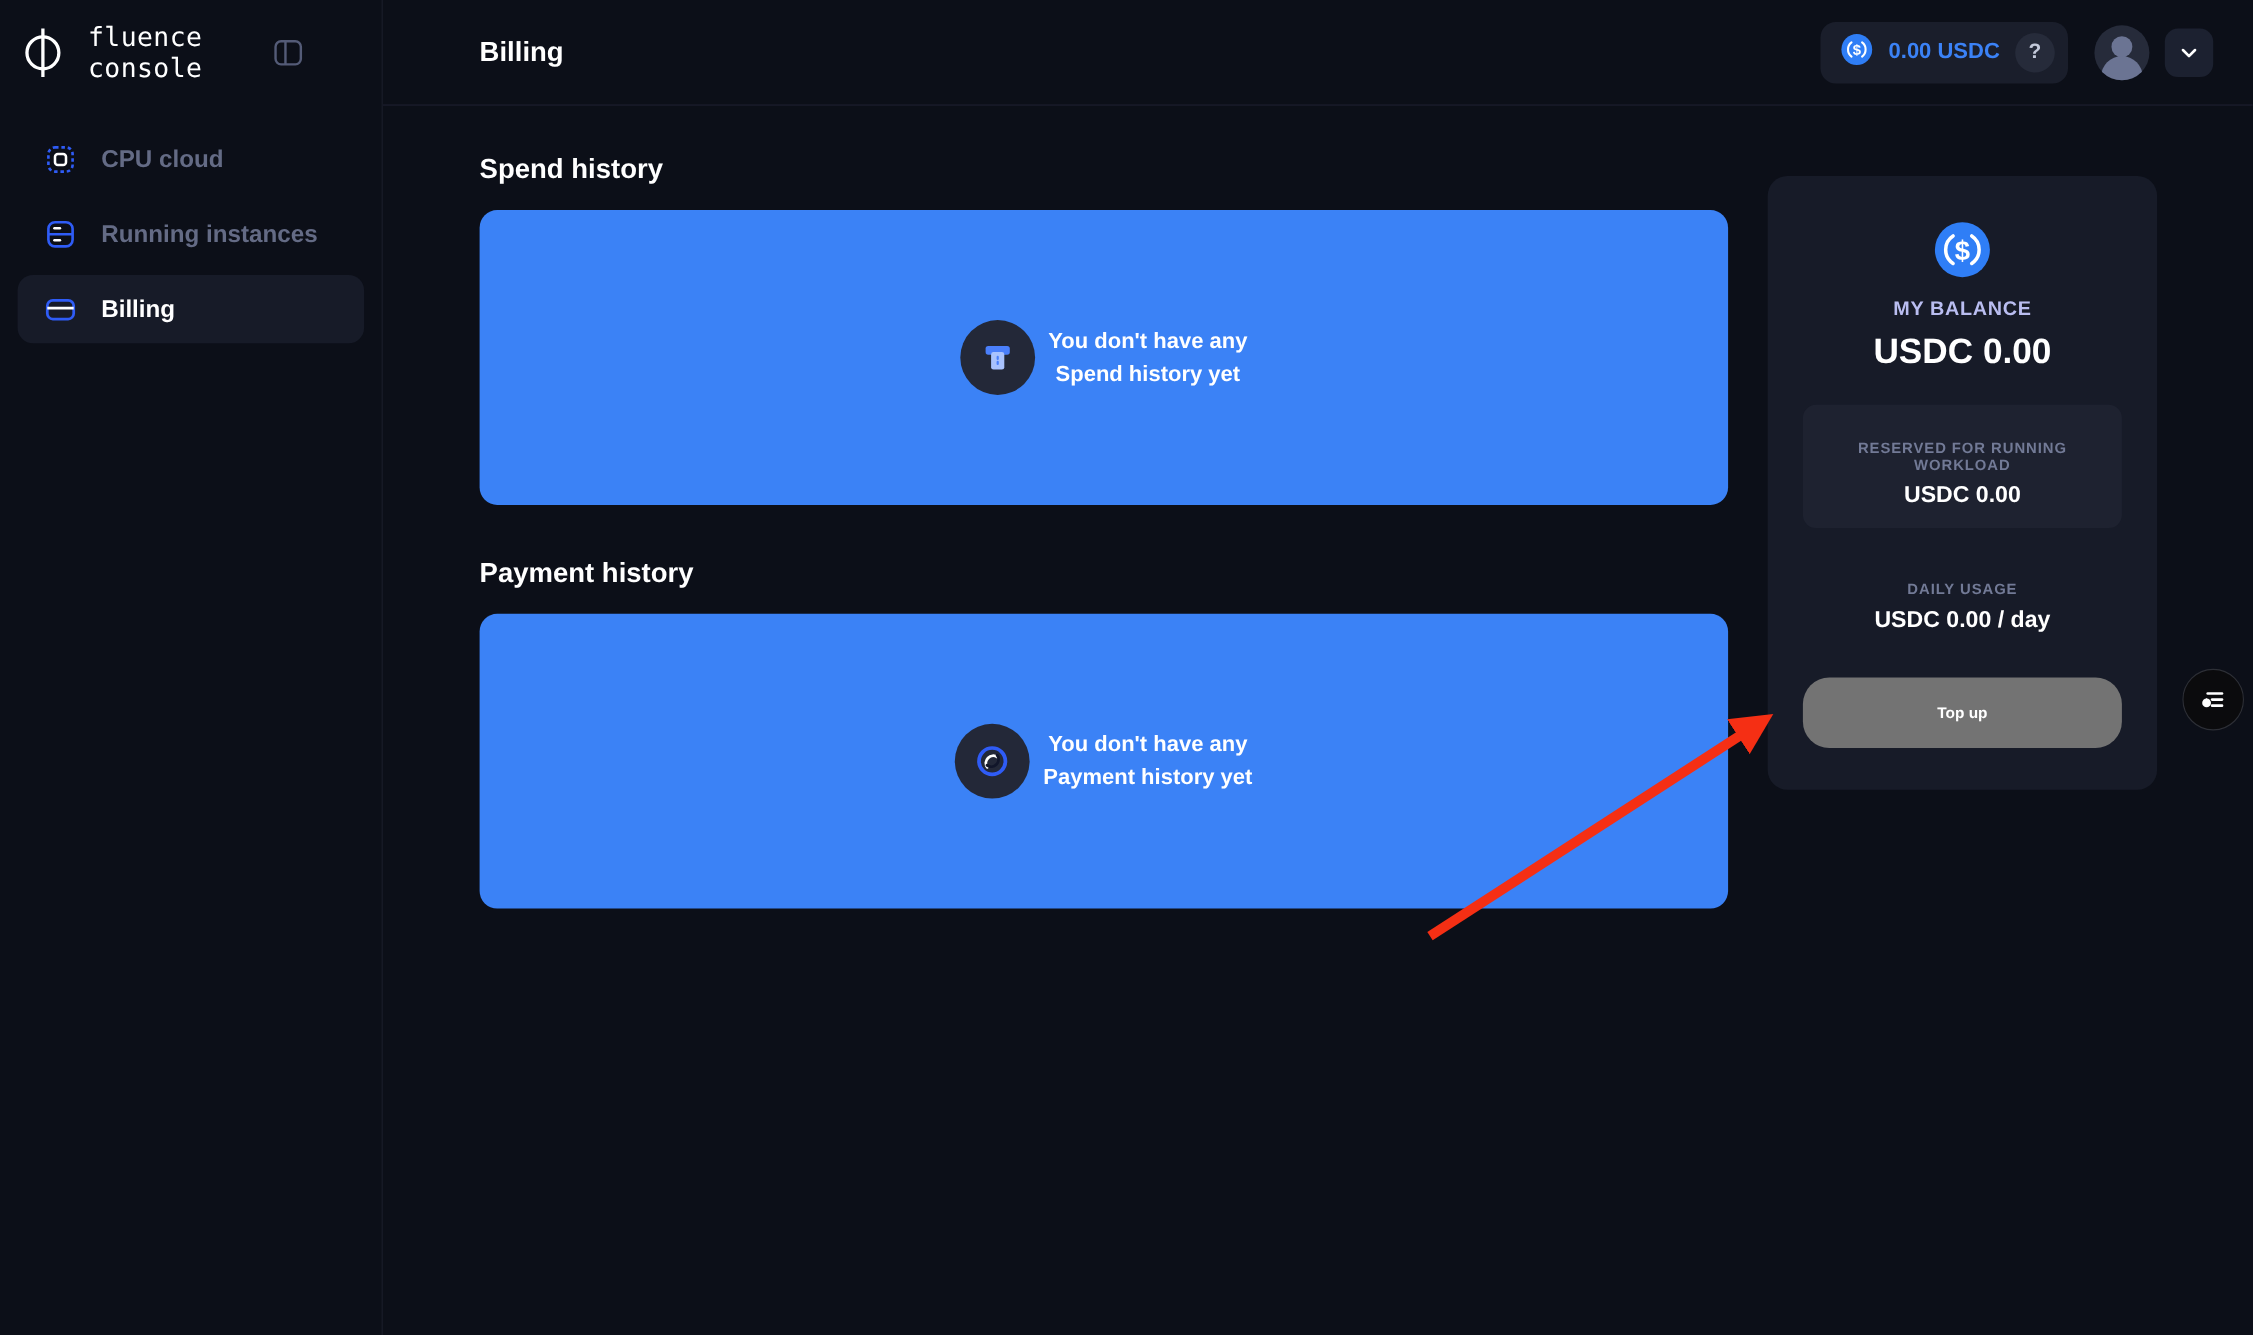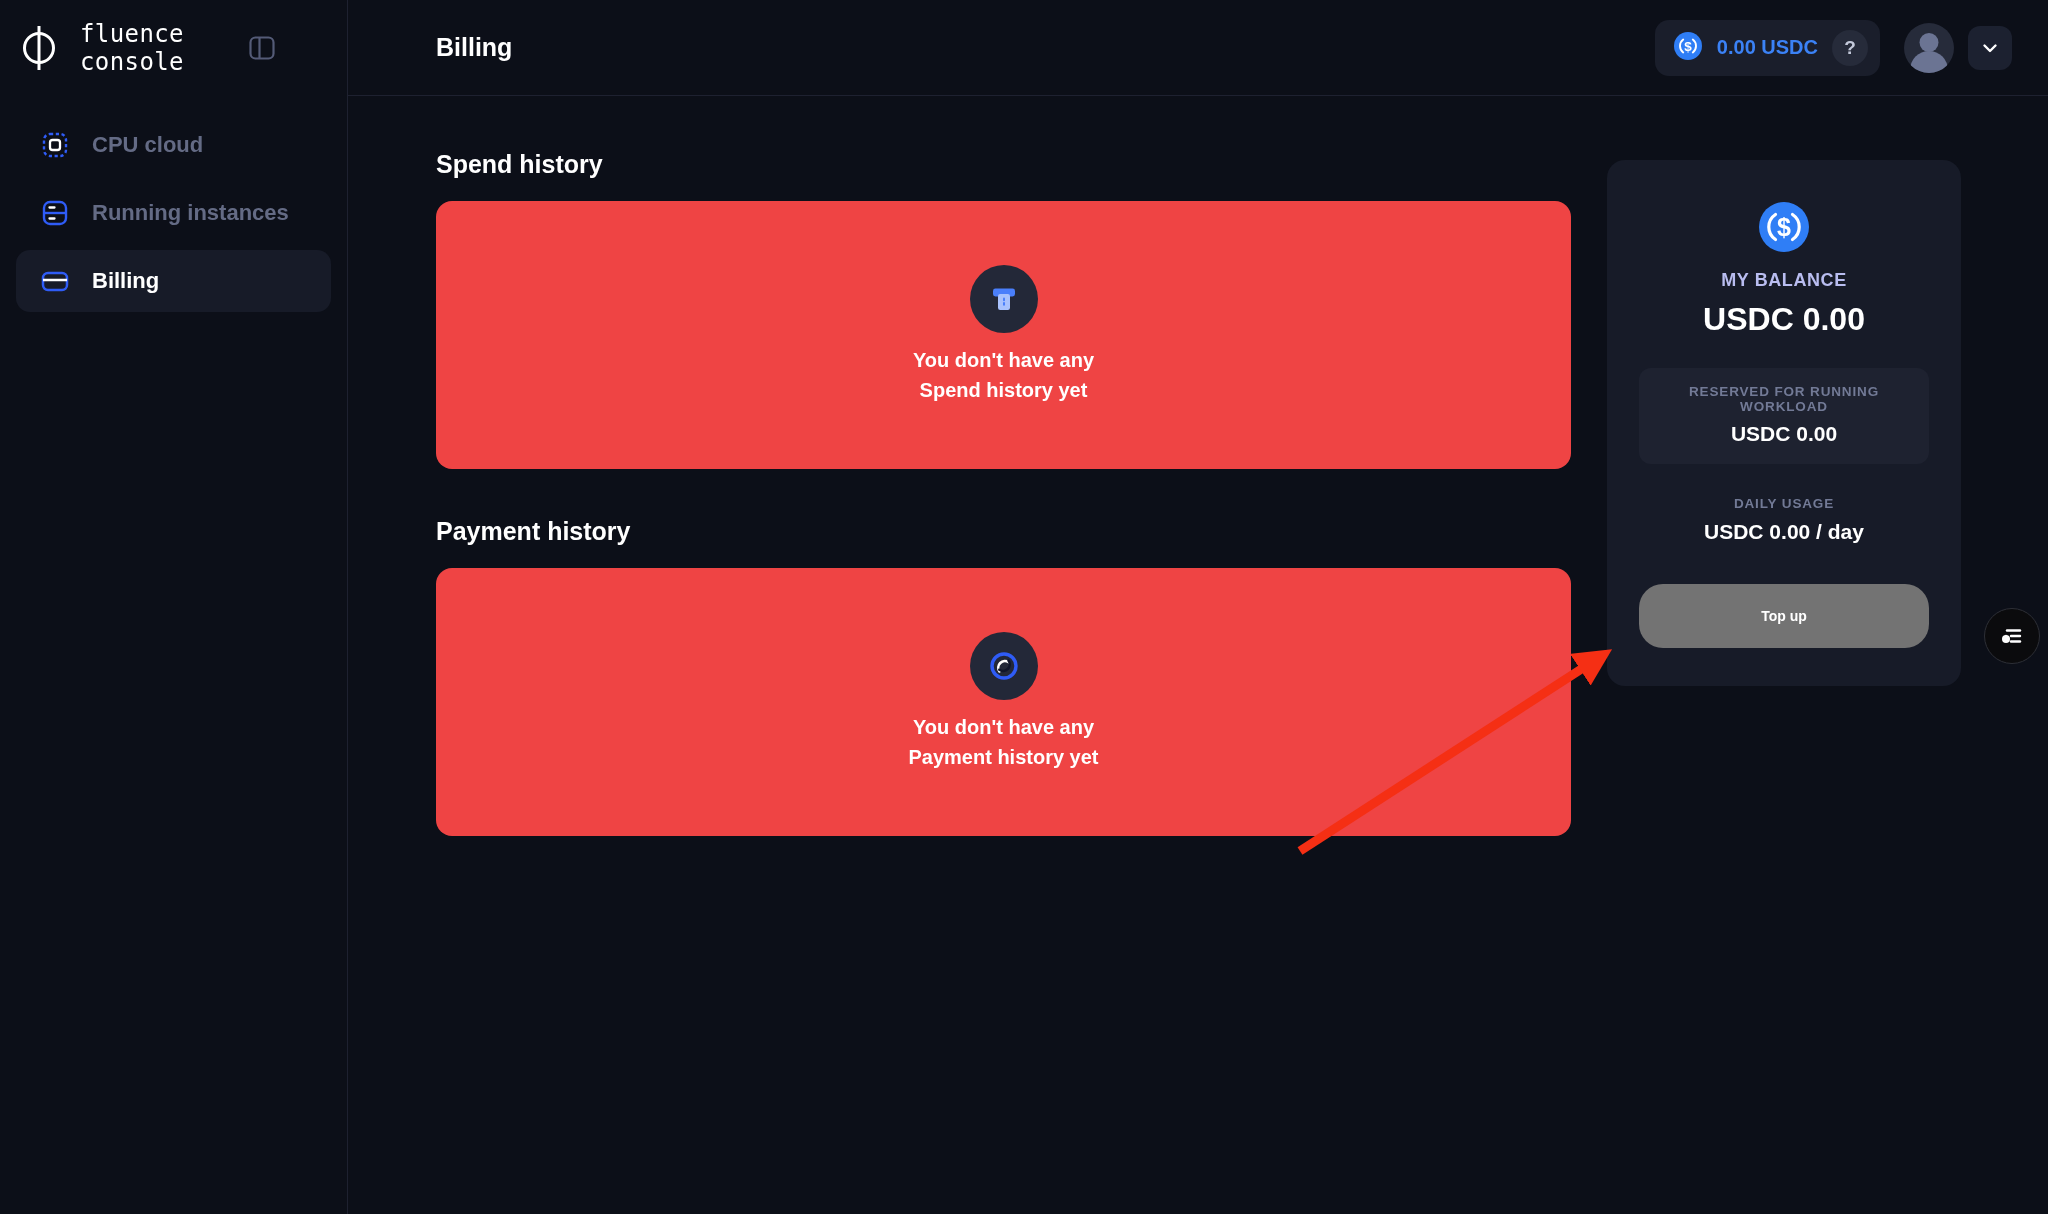--- a/index.html
+++ b/index.html
@@ -233,31 +233,30 @@
   .col-left {
     width: 1135px;
     flex: 0 0 1135px;
   }
 
   .section-title {
     font-size: 25px;
     font-weight: 700;
     color: #ffffff;
     margin-bottom: 22px;
-    margin-top: 10px;
   }
 
   .section-title.second { margin-top: 48px; }
 
   .empty-card {
-    background: #ef4444;
+    background: #3b82f6;
     border-radius: 16px;
     height: 268px;
     display: flex;
-    flex-direction: column;
+    flex-direction: row;
     align-items: center;
     justify-content: center;
     gap: 12px;
   }
 
   .empty-icon-wrap {
     width: 68px;
     height: 68px;
     border-radius: 50%;
     background: #232838;
@@ -317,20 +316,21 @@
     padding: 16px 10px 18px;
     text-align: center;
   }
 
   .micro-label {
     font-size: 13.5px;
     font-weight: 700;
     letter-spacing: 0.85px;
     color: #727a96;
     text-transform: uppercase;
+    margin-top: 16px;
   }
 
   .micro-value {
     font-size: 21px;
     font-weight: 700;
     color: #ffffff;
     margin-top: 8px;
   }
 
   .daily-block {

